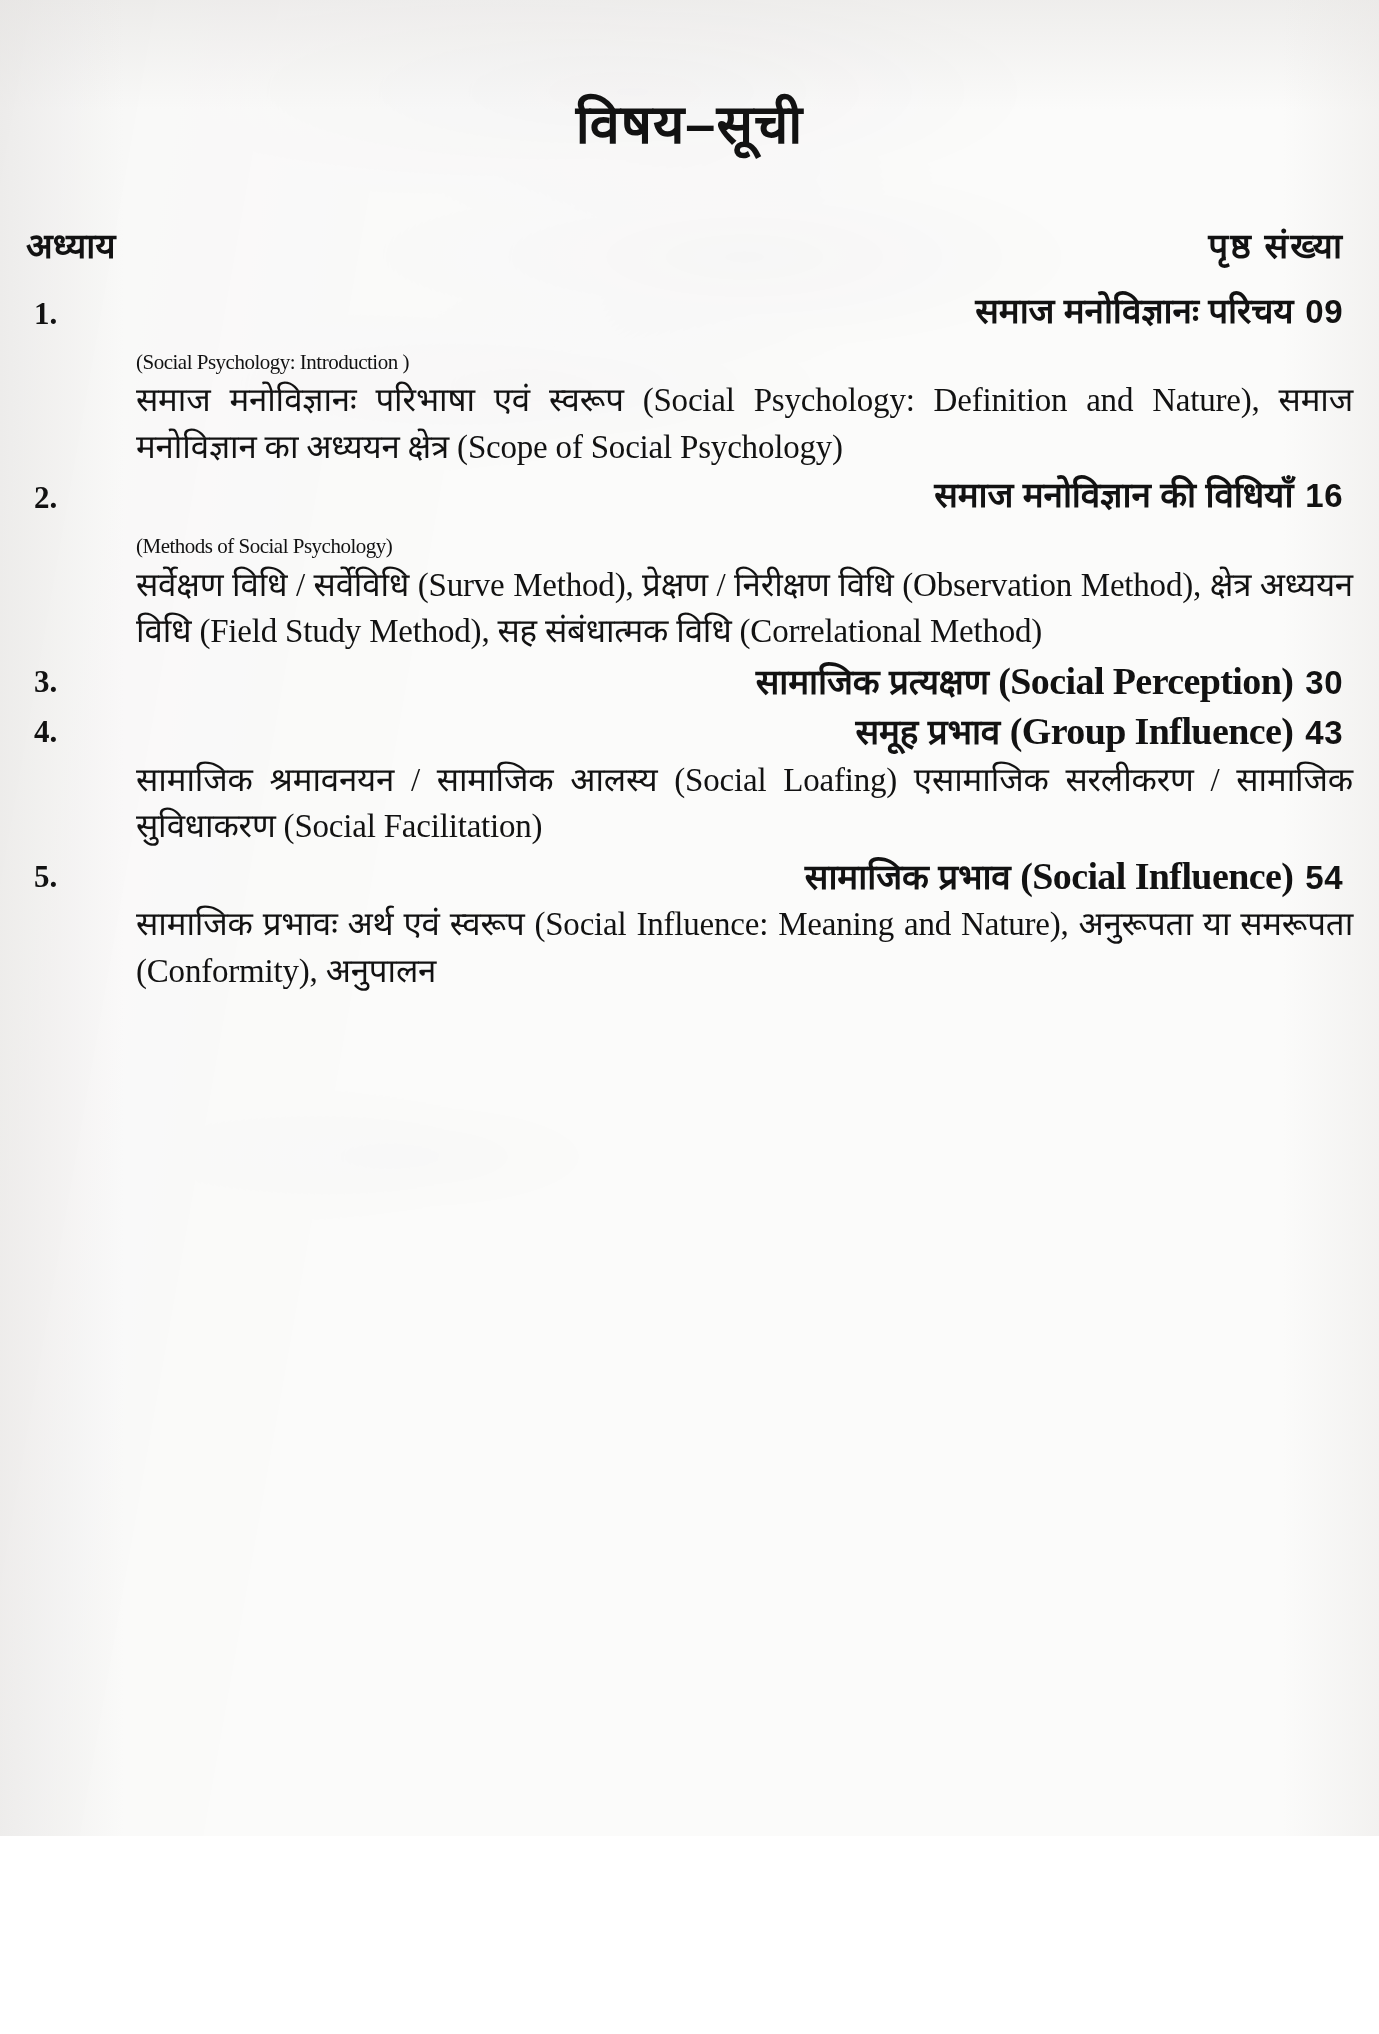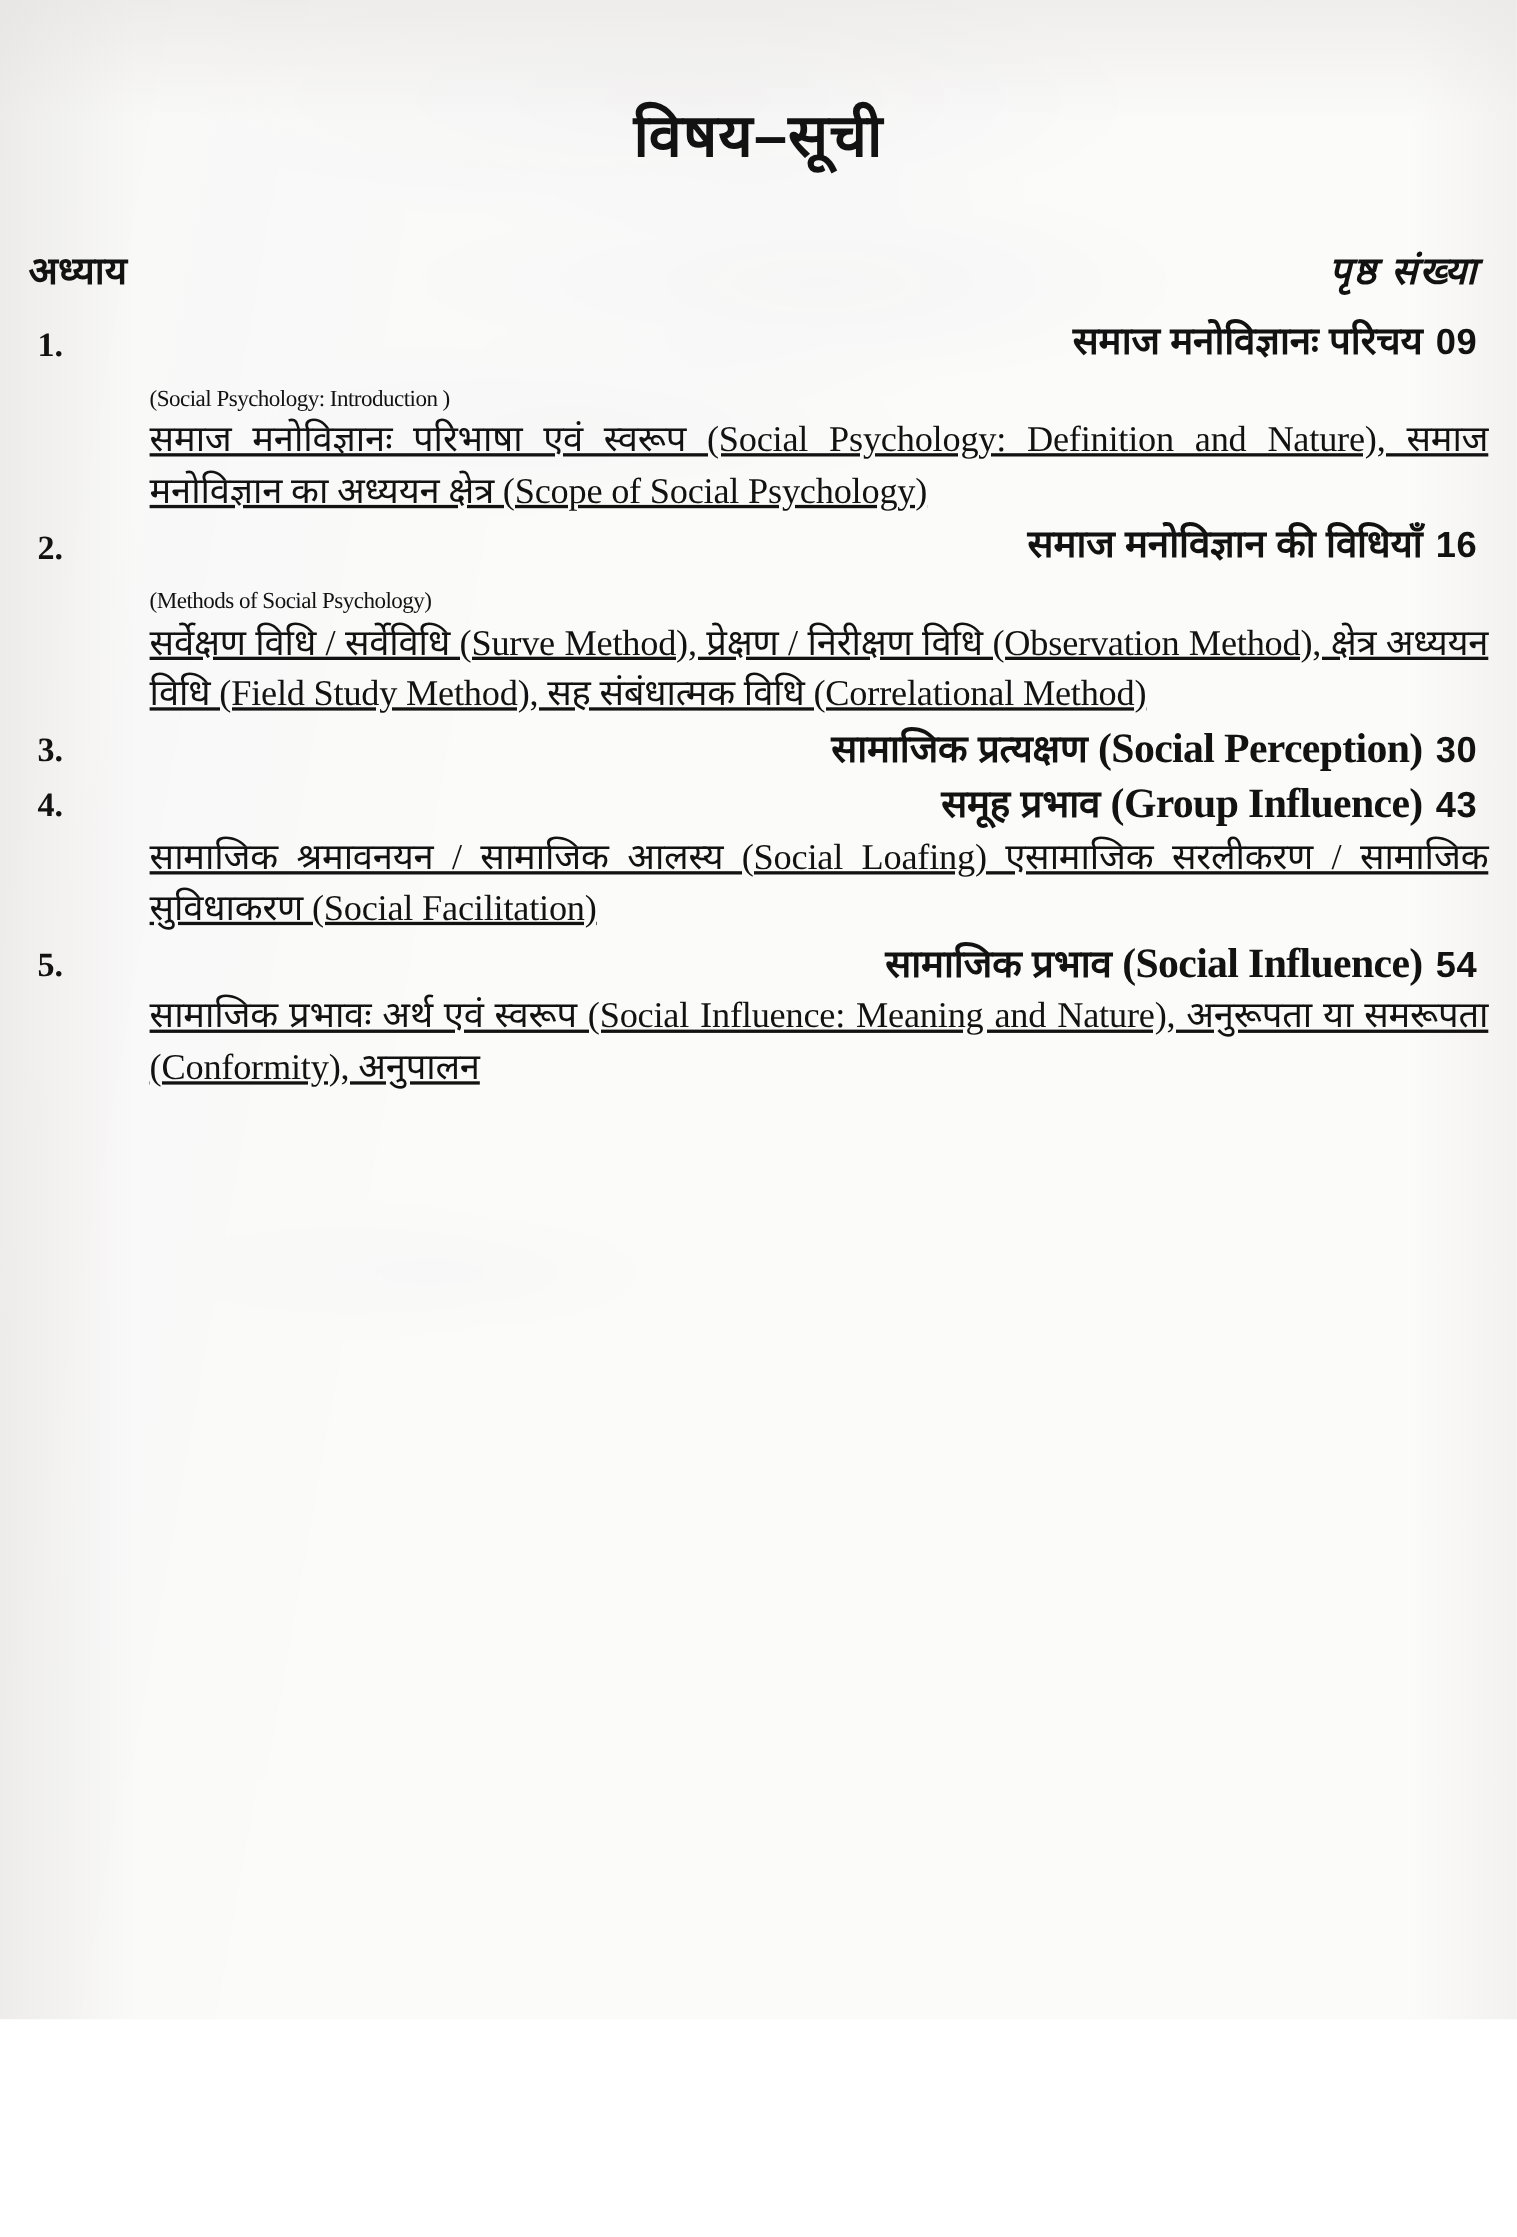--- a/index.html
+++ b/index.html
@@ -61,21 +61,21 @@
   .col-head {
     display: flex;
     justify-content: space-between;
     align-items: baseline;
     margin-top: 68px;
     padding: 0 35px 0 26px;
     font-family: "Liberation Sans", "DejaVu Sans", sans-serif;
     font-weight: bold;
     font-size: 35px;
   }
-  .col-head .right { letter-spacing: 2px; font-style: italic; }
+  .col-head .right { letter-spacing: 2px; }
 
   
   .toc {
     margin-top: 22px;
     padding: 0 22px 0 26px;
   }
   .toc-entry {
     position: relative;
     padding-left: 110px;
     margin-bottom: 4px;
@@ -124,21 +124,20 @@
     margin-top: 17px;
   }
   .entry-desc {
     font-size: 33px;
     line-height: 1.40;
     text-align: justify;
     text-justify: inter-word;
     margin-top: 2px;
     padding-right: 4px;
     letter-spacing: -0.2px;
-    text-decoration: underline;
   }
   .truncated {
     overflow: hidden;
   }
 </style>
 </head>
 <body>
 
 <div class="page">
   <div class="ghost-layer"></div>

